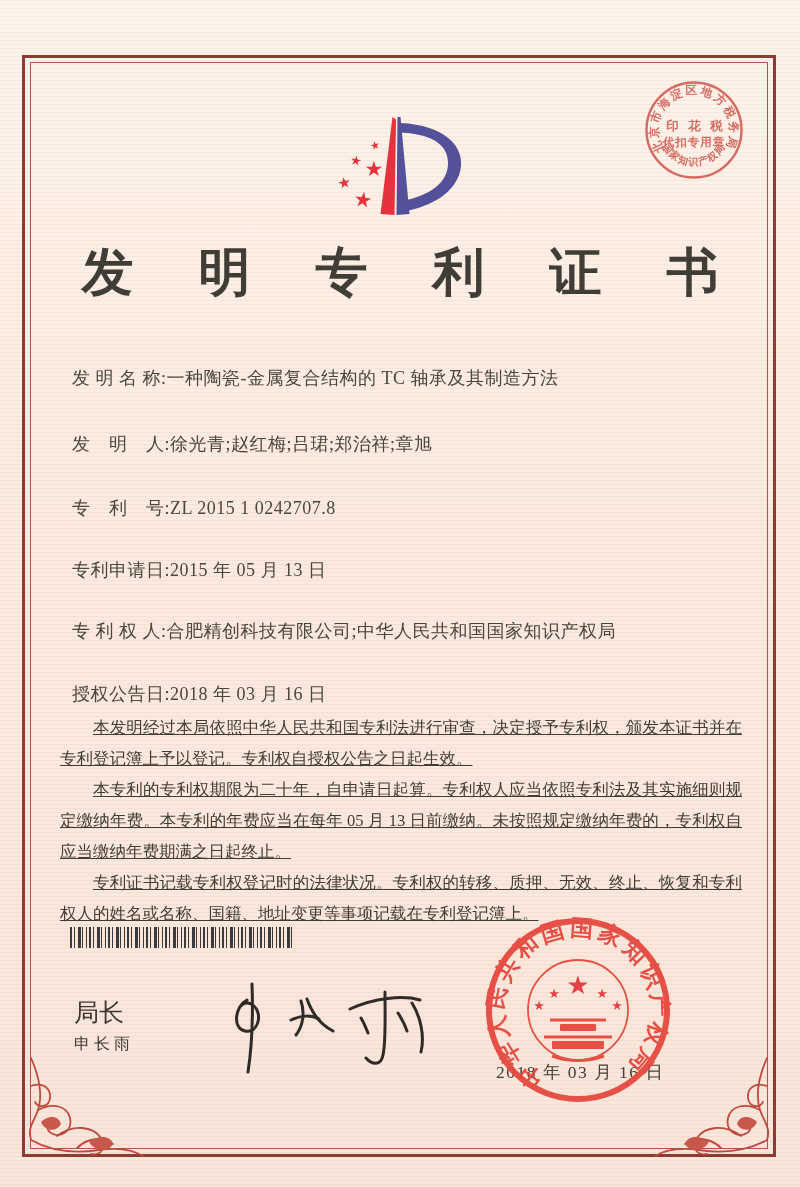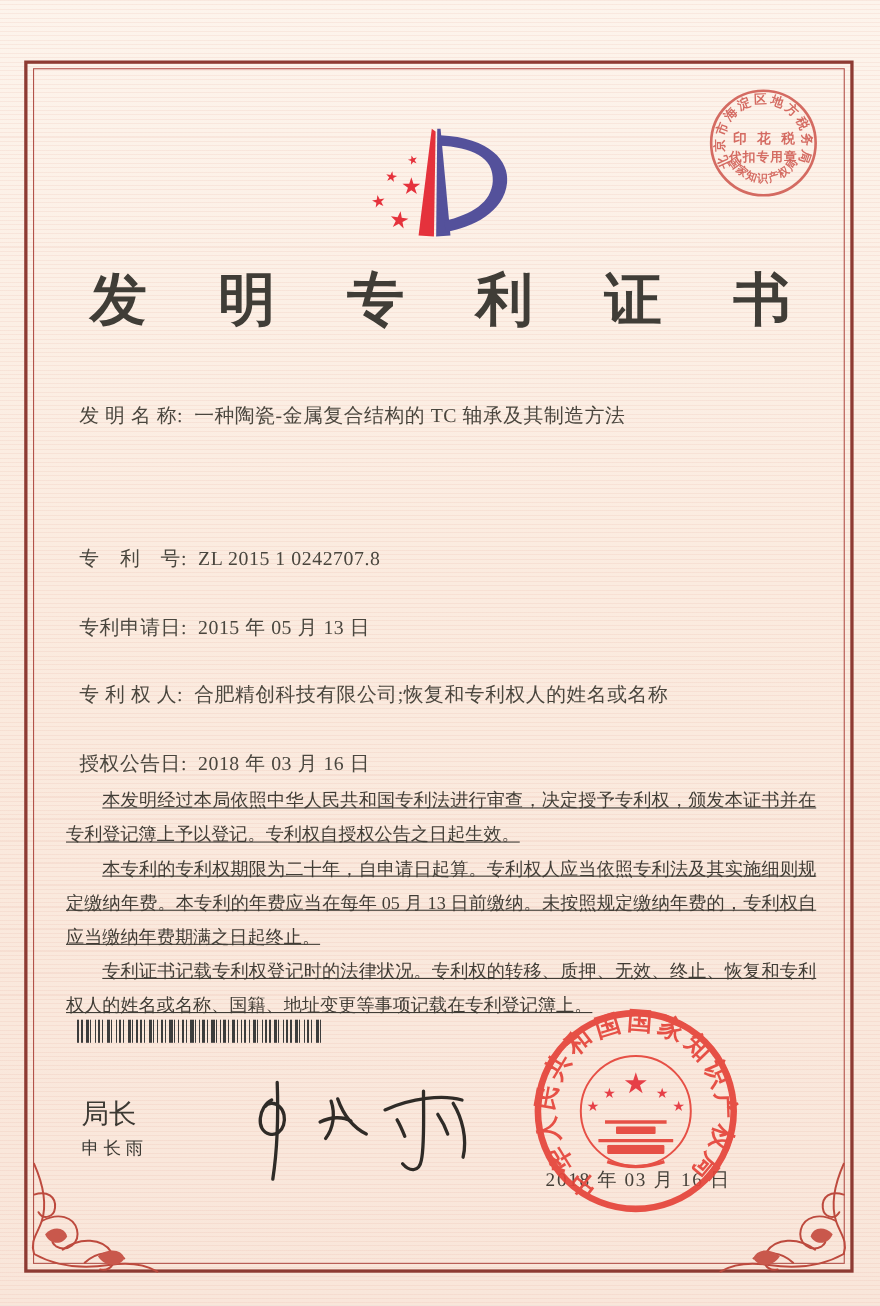--- a/index.html
+++ b/index.html
@@ -9,21 +9,21 @@
     background:
       repeating-linear-gradient(180deg, rgba(224,158,142,0.14) 0px, rgba(224,158,142,0.14) 1px, rgba(0,0,0,0) 1px, rgba(0,0,0,0) 4px),
       linear-gradient(180deg,#fdf4ec 0%,#fbebdf 45%,#f9e6da 100%);
   }
   .abs{position:absolute;}
   .frame-outer{position:absolute;left:22px;top:55px;right:24px;bottom:30px;border:3px solid #8e3b33;}
   .frame-inner{position:absolute;left:30px;top:62px;right:32px;bottom:38px;border:1px solid #b2524a;}
   .cert-no{left:72px;top:119px;font-size:19px;color:#55514a;letter-spacing:3px;}
   .title{left:0;right:0;top:238px;text-align:center;font-size:52px;font-weight:600;color:#403d37;letter-spacing:26px;text-indent:26px;}
   .field{left:72px;right:50px;font-size:18px;color:#4a463e;letter-spacing:0.5px;white-space:nowrap;}
-  .field .lab{margin-right:10px;}
+  .field .lab{}
   .f0{top:366px}.f1{top:432px}.f2{top:496px}.f3{top:558px}.f4{top:619px}.f5{top:682px}
   .body-text{left:60px;right:58px;top:712px;font-size:16.5px;line-height:31px;color:#413d36;text-align:justify;text-decoration:underline;}
   .body-text p{margin:0;text-indent:2em;}
   .barcode{left:70px;top:927px;width:224px;height:21px;
     background:repeating-linear-gradient(90deg,#3c3c3c 0 2px,rgba(0,0,0,0) 2px 4px,#3c3c3c 4px 5px,rgba(0,0,0,0) 5px 8px,#3c3c3c 8px 11px,rgba(0,0,0,0) 11px 12px,#3c3c3c 12px 13px,rgba(0,0,0,0) 13px 16px,#3c3c3c 16px 17px,rgba(0,0,0,0) 17px 19px);
   }
   .director-title{left:74px;top:996px;font-size:25px;color:#3c3933;font-family:"Liberation Sans","DejaVu Sans",sans-serif;}
   .director-name{left:74px;top:1034px;font-size:16px;color:#3c3933;letter-spacing:4px;font-family:"Liberation Sans","DejaVu Sans",sans-serif;}
   .issue-date{left:496px;top:1060px;font-size:17.5px;color:#46413a;letter-spacing:1.5px;}
   svg.overlay{position:absolute;left:0;top:0;pointer-events:none;}
@@ -42,28 +42,31 @@
 
   <div class="frame-outer"></div>
   <div class="frame-inner"></div>
 
 
   <div class="abs title">发 明 专 利 证 书</div>
 
   <div class="abs field f0">
     <span class="lab">发 明 名 称:</span><span>一种陶瓷-金属复合结构的 TC 轴承及其制造方法</span>
   </div>
+  <div class="abs field f1">
+    <span class="lab">发　明　人:</span><span>徐光青;赵红梅;吕珺;郑治祥;章旭</span>
+  </div>
   <div class="abs field f2">
     <span class="lab">专　利　号:</span><span>ZL 2015 1 0242707.8</span>
   </div>
   <div class="abs field f3">
     <span class="lab">专利申请日:</span><span>2015 年 05 月 13 日</span>
   </div>
   <div class="abs field f4">
-    <span class="lab">专 利 权 人:</span><span>合肥精创科技有限公司;恢复和专利权人的姓名或名称</span>
+    <span class="lab">专 利 权 人:</span><span>合肥精创科技有限公司;中华人民共和国国家知识产权局</span>
   </div>
   <div class="abs field f5">
     <span class="lab">授权公告日:</span><span>2018 年 03 月 16 日</span>
   </div>
 
   <div class="abs body-text">
     <p>本发明经过本局依照中华人民共和国专利法进行审查，决定授予专利权，颁发本证书并在专利登记簿上予以登记。专利权自授权公告之日起生效。</p>
     <p>本专利的专利权期限为二十年，自申请日起算。专利权人应当依照专利法及其实施细则规定缴纳年费。本专利的年费应当在每年 05 月 13 日前缴纳。未按照规定缴纳年费的，专利权自应当缴纳年费期满之日起终止。</p>
     <p>专利证书记载专利权登记时的法律状况。专利权的转移、质押、无效、终止、恢复和专利权人的姓名或名称、国籍、地址变更等事项记载在专利登记簿上。</p>
   </div>

